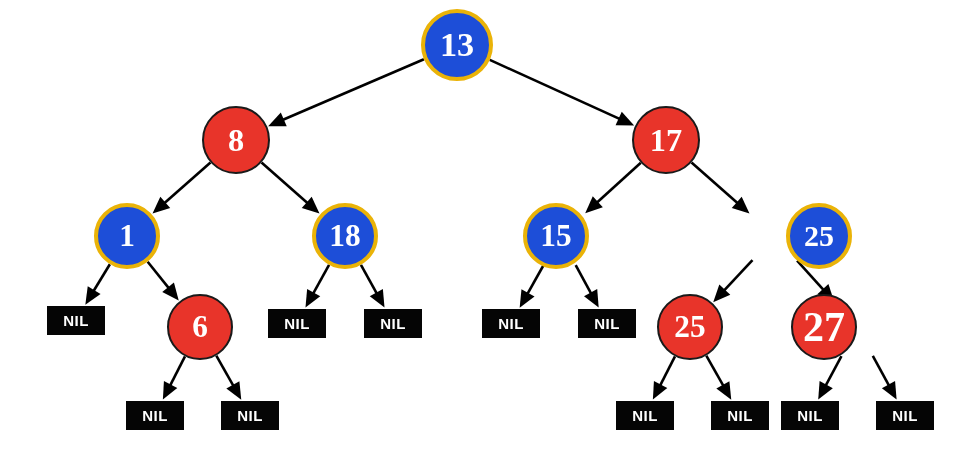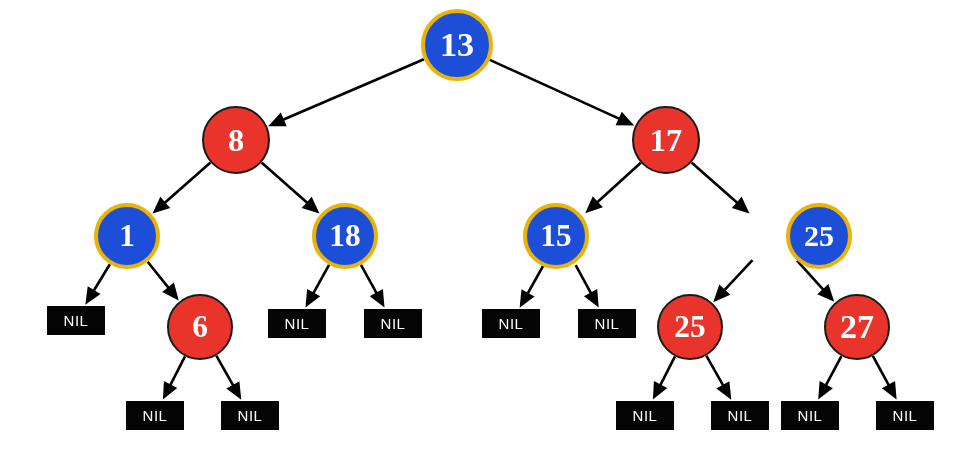--- a/index.html
+++ b/index.html
@@ -46,21 +46,21 @@
     border: 2px solid #1a1a1a;
   }
   .nil {
     position: absolute;
     background: #050505;
     color: #ffffff;
     display: flex;
     align-items: center;
     justify-content: center;
     font-family: "Liberation Sans", sans-serif;
-    font-weight: 400;
+    font-weight: 700;
     font-size: 15px;
     letter-spacing: 0.5px;
     line-height: 1;
     z-index: 3;
   }
 </style>
 </head>
 <body>
 
 <div id="canvas">
@@ -149,21 +149,21 @@
   <div id="nodes-layer">
       <div class="node black" style="left: 421px; top: 9px; width: 72px; height: 72px; font-size: 34.2px;">13</div>
       <div class="node red" style="left: 202px; top: 106px; width: 68px; height: 68px; font-size: 32.3px;">8</div>
       <div class="node red" style="left: 632px; top: 106px; width: 68px; height: 68px; font-size: 32.3px; text-align: right;">17</div>
       <div class="node black" style="left: 94px; top: 203px; width: 66px; height: 66px; font-size: 31.35px;">1</div>
       <div class="node black" style="left: 312px; top: 203px; width: 66px; height: 66px; font-size: 31.35px;">18</div>
       <div class="node black" style="left: 523px; top: 203px; width: 66px; height: 66px; font-size: 31.35px;">15</div>
       <div class="node black" style="left: 786px; top: 203px; width: 66px; height: 66px; font-size: 30px;">25</div>
       <div class="node red" style="left: 167px; top: 294px; width: 66px; height: 66px; font-size: 31.35px;">6</div>
       <div class="node red" style="left: 657px; top: 294px; width: 66px; height: 66px; font-size: 31.35px;">25</div>
-      <div class="node red" style="left: 824px; top: 294px; width: 66px; height: 66px; font-size: 34px;">27</div>
+      <div class="node red" style="left: 791px; top: 294px; width: 66px; height: 66px; font-size: 42px;">27</div>
     </div>
   <div id="nils-layer">
       <div class="nil" style="left: 47px; top: 305.5px; width: 58px; height: 29px;">NIL</div>
       <div class="nil" style="left: 268px; top: 308.5px; width: 58px; height: 29px;">NIL</div>
       <div class="nil" style="left: 364px; top: 308.5px; width: 58px; height: 29px;">NIL</div>
       <div class="nil" style="left: 482px; top: 308.5px; width: 58px; height: 29px;">NIL</div>
       <div class="nil" style="left: 578px; top: 308.5px; width: 58px; height: 29px;">NIL</div>
       <div class="nil" style="left: 126px; top: 400.5px; width: 58px; height: 29px;">NIL</div>
       <div class="nil" style="left: 221px; top: 400.5px; width: 58px; height: 29px;">NIL</div>
       <div class="nil" style="left: 616px; top: 400.5px; width: 58px; height: 29px;">NIL</div>

